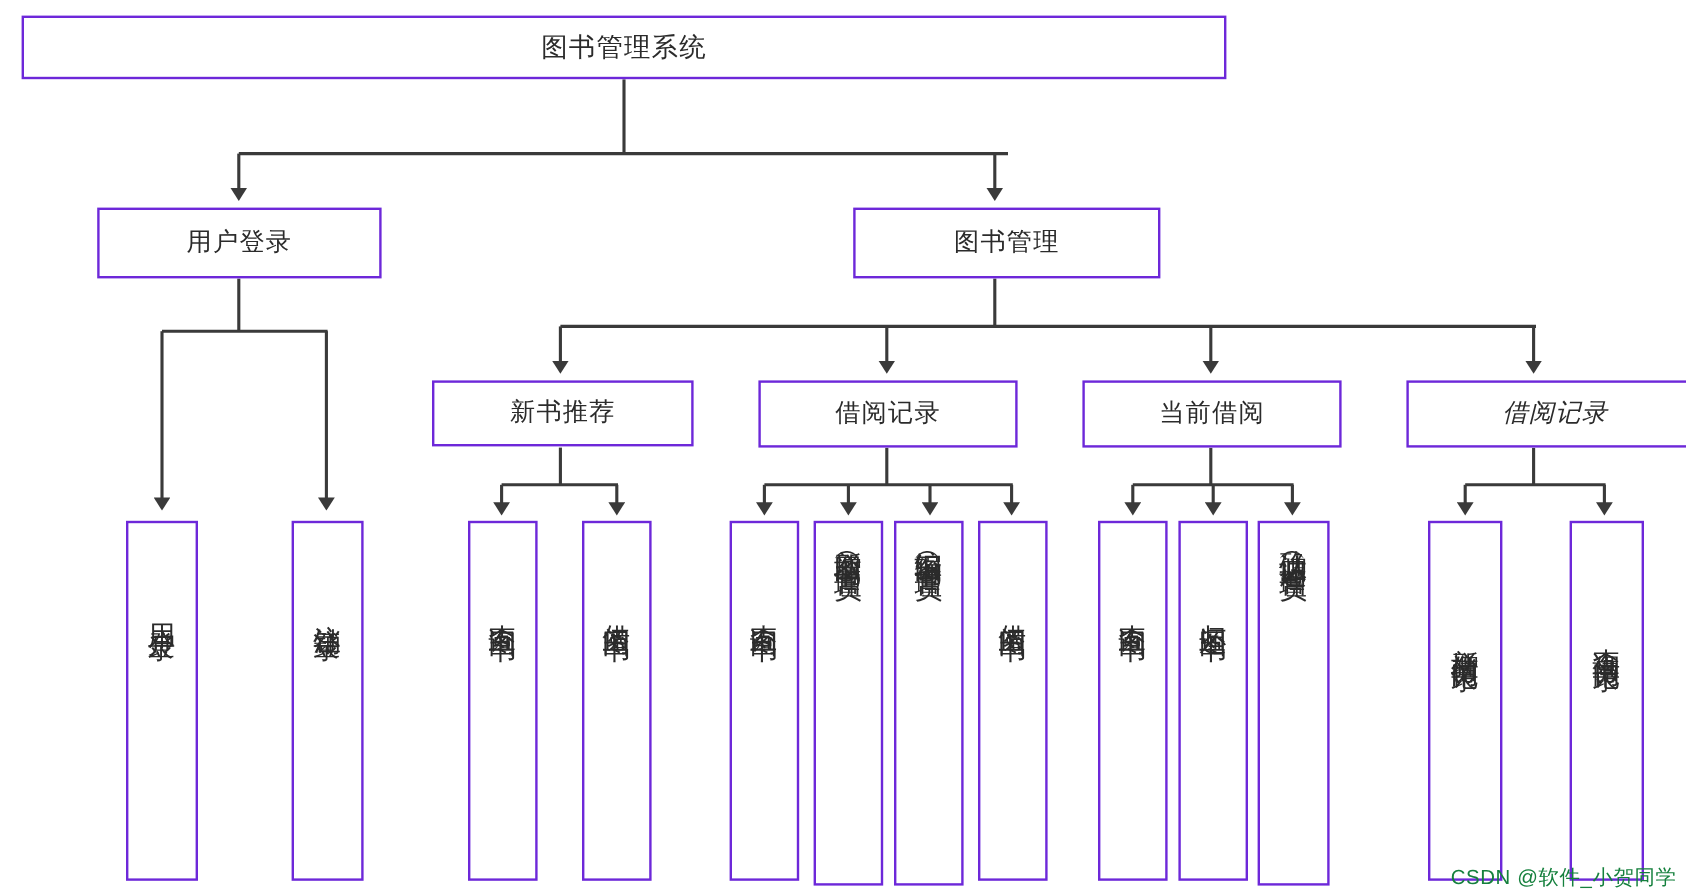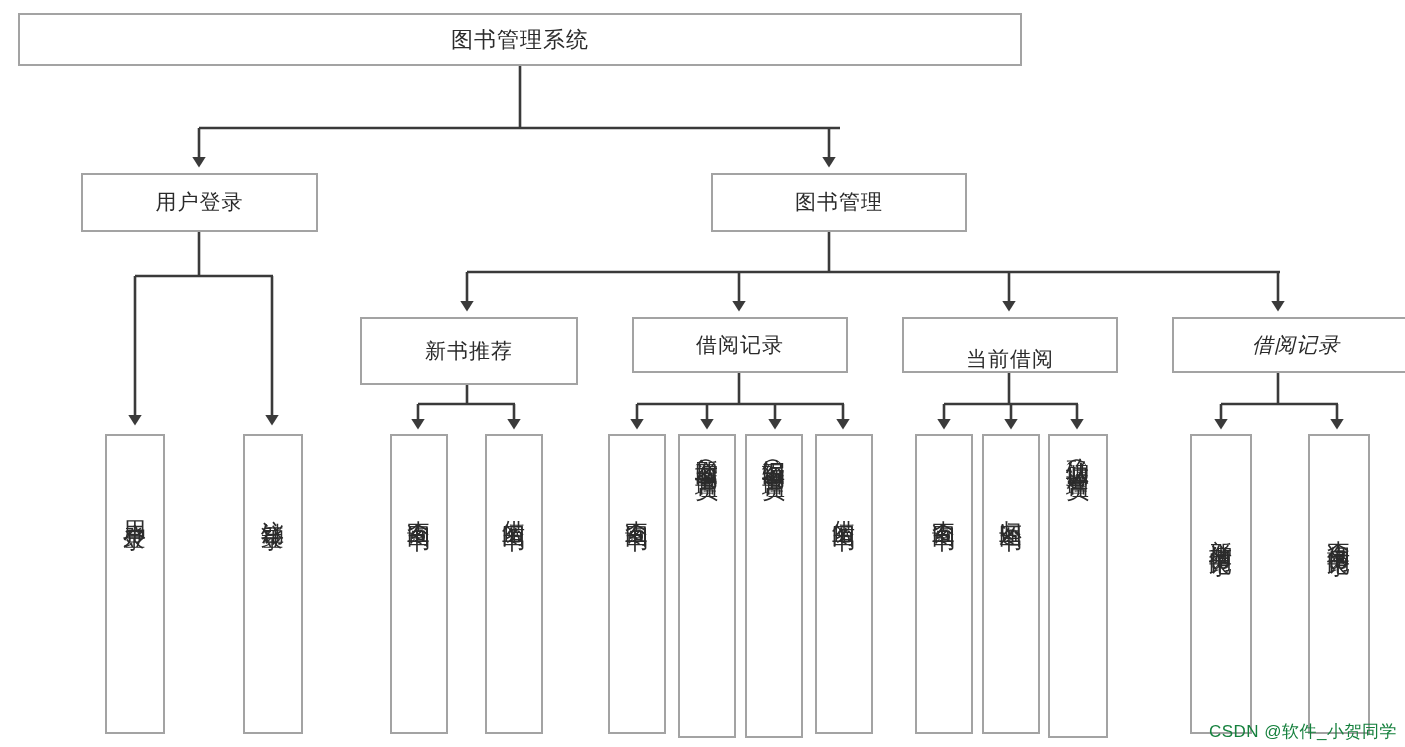--- a/index.html
+++ b/index.html
@@ -20,21 +20,21 @@
     position: absolute;
     left: 0;
     top: 0;
     width: 1405px;
     height: 747px;
     pointer-events: none;
   }
   .node {
     position: absolute;
     box-sizing: border-box;
-    border: 2px solid #a3a3a3;
+    border: 2px solid #6d28d9;
     background: #ffffff;
     display: flex;
     align-items: center;
     justify-content: center;
     color: #2b2b2b;
   }
   .node .label {
     display: block;
     text-align: center;
     line-height: 1.15;
@@ -133,29 +133,29 @@
   </div>
 
   <div class="node h" style="left:81px; top:173px; width:237px; height:59px;">
     <span class="label">用户登录</span>
   </div>
 
   <div class="node h" style="left:711px; top:173px; width:256px; height:59px;">
     <span class="label">图书管理</span>
   </div>
 
-  <div class="node h" style="left:360px; top:317px; width:218px; height:68px;">
+  <div class="node h" style="left:360px; top:317px; width:218px; height:55px;">
     <span class="label">新书推荐</span>
   </div>
 
   <div class="node h" style="left:632px; top:317px; width:216px; height:56px;">
     <span class="label">借阅记录</span>
   </div>
 
-  <div class="node h" style="left:902px; top:317px; width:216px; height:56px;align-items:flex-end;">
+  <div class="node h" style="left:902px; top:317px; width:216px; height:56px;">
     <span class="label">当前借阅</span>
   </div>
 
   <div class="node h" style="left:1172px; top:317px; width:248px; height:56px;font-style:italic;">
     <span class="label">借阅记录</span>
   </div>
 
   <div class="node v mid" style="left:105px; top:434px; width:60px; height:300px;">
     <span class="label">用户登录</span>
   </div>

